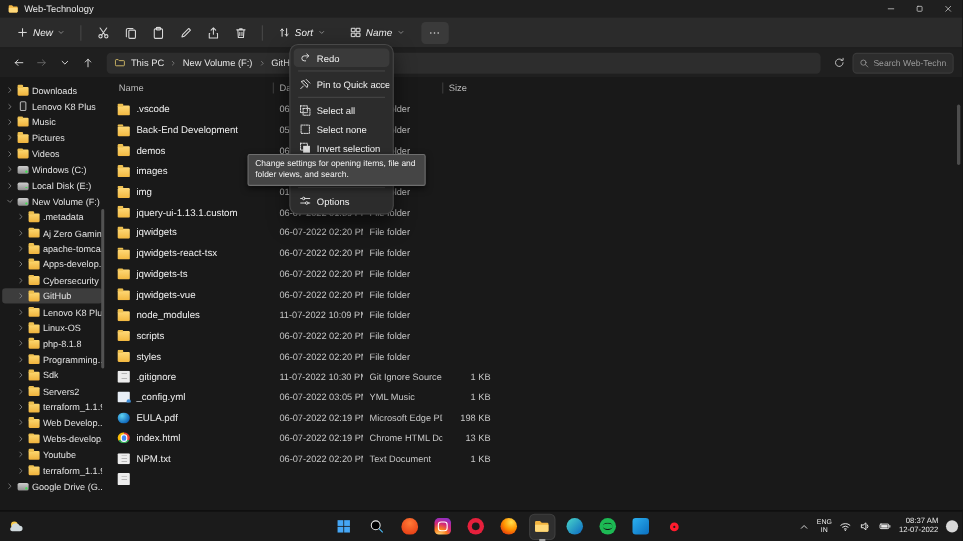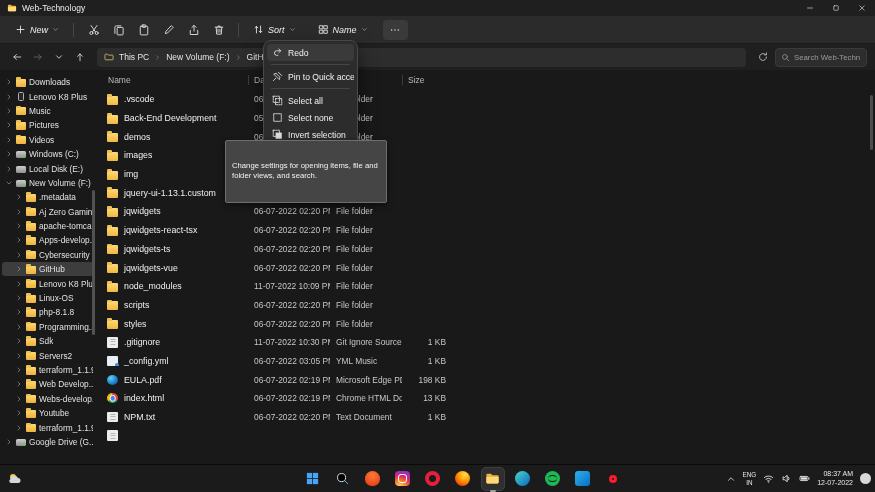--- a/index.html
+++ b/index.html
@@ -89,21 +89,21 @@
   .stg.active{outline:1px solid #5a5a5a;background:#2e2e2e;}
 
   
   .more-menu{position:absolute;left:263px;top:40px;width:95px;background:#2c2c2c;border:1px solid #484848;border-radius:8px;padding:3px;box-shadow:0 8px 18px rgba(0,0,0,.55);z-index:40;text-align:right;}
   .menu-item{height:17px;display:flex;align-items:center;gap:5px;padding:0 5px;border-radius:4px;font-size:8.6px;color:#f2f2f2;white-space:nowrap;overflow:hidden;}
   .menu-item.hover{background:#3a3a3a;}
   .mi-icon{width:11px;height:11px;flex:0 0 11px;color:#dcdcdc;display:inline-flex;}
   .menu-sep{height:1px;background:#454545;margin:3px 4px;}
 
   
-  .tooltip{position:absolute;left:225px;top:140px;width:162px;background:#454545;border:1px solid #6e6e6e;border-radius:2px;padding:20px 6px;font-size:7.7px;line-height:1.35;color:#f2f2f2;z-index:60;box-shadow:0 2px 6px rgba(0,0,0,.5);}
+  .tooltip{position:absolute;left:225px;top:140px;width:162px;background:#454545;border:1px solid #6e6e6e;border-radius:2px;padding:3px 6px;font-size:7.7px;line-height:1.35;color:#f2f2f2;z-index:60;box-shadow:0 2px 6px rgba(0,0,0,.5);}
 
   
   .taskbar{position:absolute;left:0;bottom:0;width:875px;height:28px;background:#1b1b1b;border-top:1px solid #0a0a0a;display:flex;align-items:center;}
   .tb-corner{position:absolute;left:7px;top:6px;width:16px;height:16px;display:flex;}
   .tb-center{margin:0 auto;display:flex;gap:8px;align-items:center;transform:translateX(25px);}
   .tb-app{width:22px;height:22px;border-radius:4px;display:flex;align-items:center;justify-content:center;position:relative;}
   .tb-app.active{background:rgba(255,255,255,.09);outline:1px solid rgba(255,255,255,.16);}
   .tb-app.active::after{content:"";position:absolute;bottom:-2px;left:8px;width:6px;height:2px;border-radius:1px;background:#9f9f9f;}
   .ai{width:15px;height:15px;border-radius:50%;position:relative;display:inline-flex;}
   .ai .svgi,.ai svg{width:100%;height:100%;}

